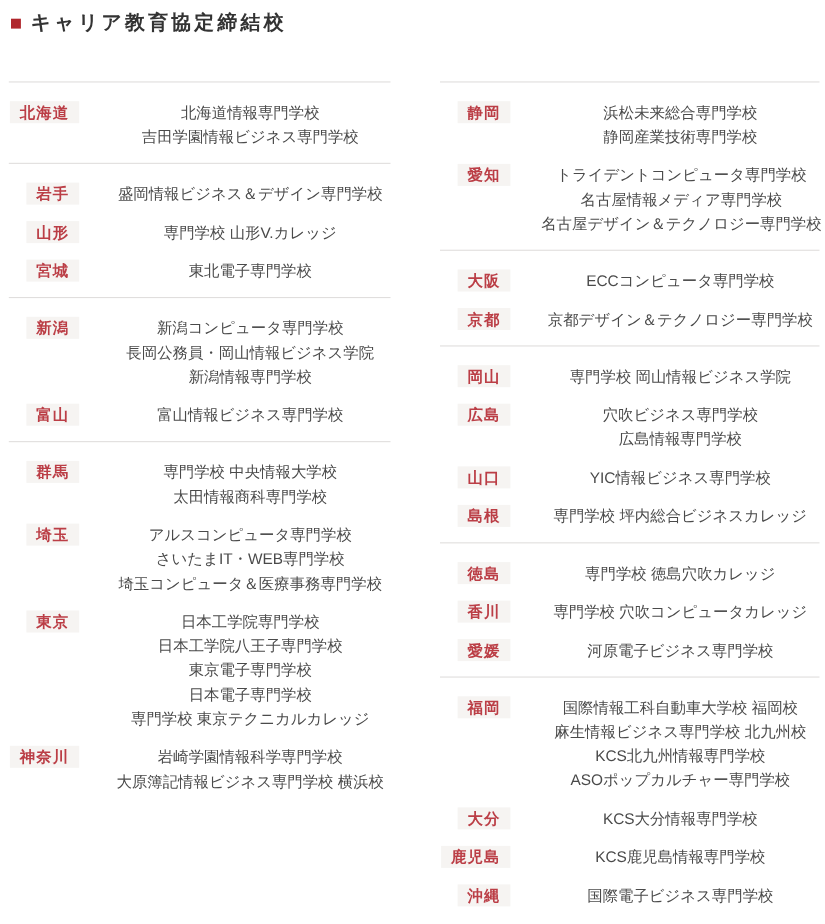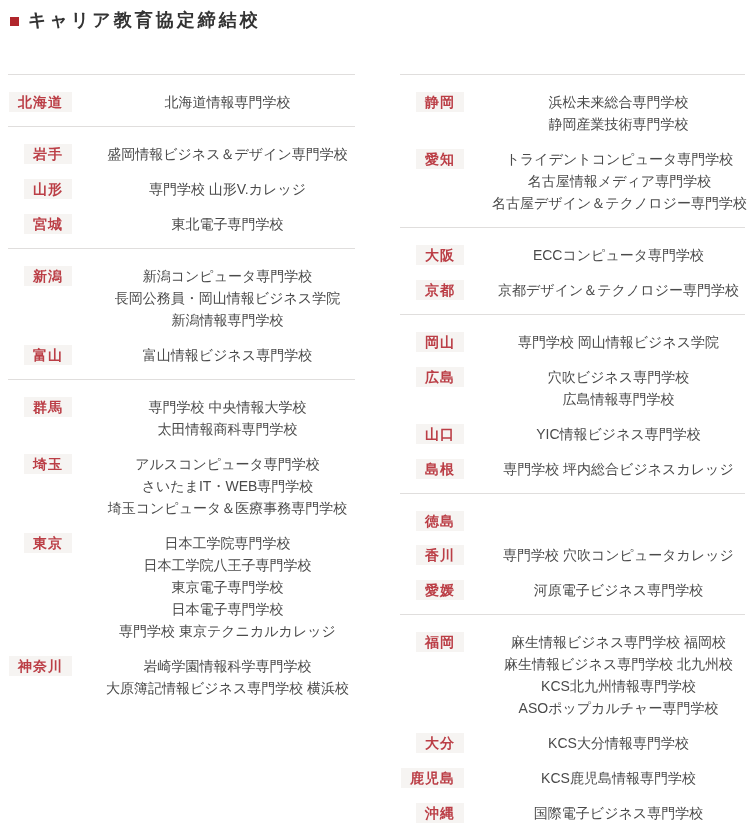--- a/index.html
+++ b/index.html
@@ -94,20 +94,21 @@
   </h1>
   <div class="columns">
       <div class="col col-0">
         <div class="group">
           <div class="row">
             <div class="pref-cell">
               <span class="pref-label">北海道</span>
             </div>
             <div class="schools">
               <div class="school">北海道情報専門学校</div>
+              <div class="school">吉田学園情報ビジネス専門学校</div>
             </div>
           </div>
         </div>
         <div class="group">
           <div class="row">
             <div class="pref-cell">
               <span class="pref-label">岩手</span>
             </div>
             <div class="schools">
               <div class="school">盛岡情報ビジネス＆デザイン専門学校</div>
@@ -266,20 +267,23 @@
             <div class="schools">
               <div class="school">専門学校 坪内総合ビジネスカレッジ</div>
             </div>
           </div>
         </div>
         <div class="group">
           <div class="row">
             <div class="pref-cell">
               <span class="pref-label">徳島</span>
             </div>
+            <div class="schools">
+              <div class="school">専門学校 徳島穴吹カレッジ</div>
+            </div>
           </div>
           <div class="row">
             <div class="pref-cell">
               <span class="pref-label">香川</span>
             </div>
             <div class="schools">
               <div class="school">専門学校 穴吹コンピュータカレッジ</div>
             </div>
           </div>
           <div class="row">
@@ -290,21 +294,21 @@
               <div class="school">河原電子ビジネス専門学校</div>
             </div>
           </div>
         </div>
         <div class="group">
           <div class="row">
             <div class="pref-cell">
               <span class="pref-label">福岡</span>
             </div>
             <div class="schools">
-              <div class="school">麻生情報ビジネス専門学校 福岡校</div>
+              <div class="school">国際情報工科自動車大学校 福岡校</div>
               <div class="school">麻生情報ビジネス専門学校 北九州校</div>
               <div class="school">KCS北九州情報専門学校</div>
               <div class="school">ASOポップカルチャー専門学校</div>
             </div>
           </div>
           <div class="row">
             <div class="pref-cell">
               <span class="pref-label">大分</span>
             </div>
             <div class="schools">

